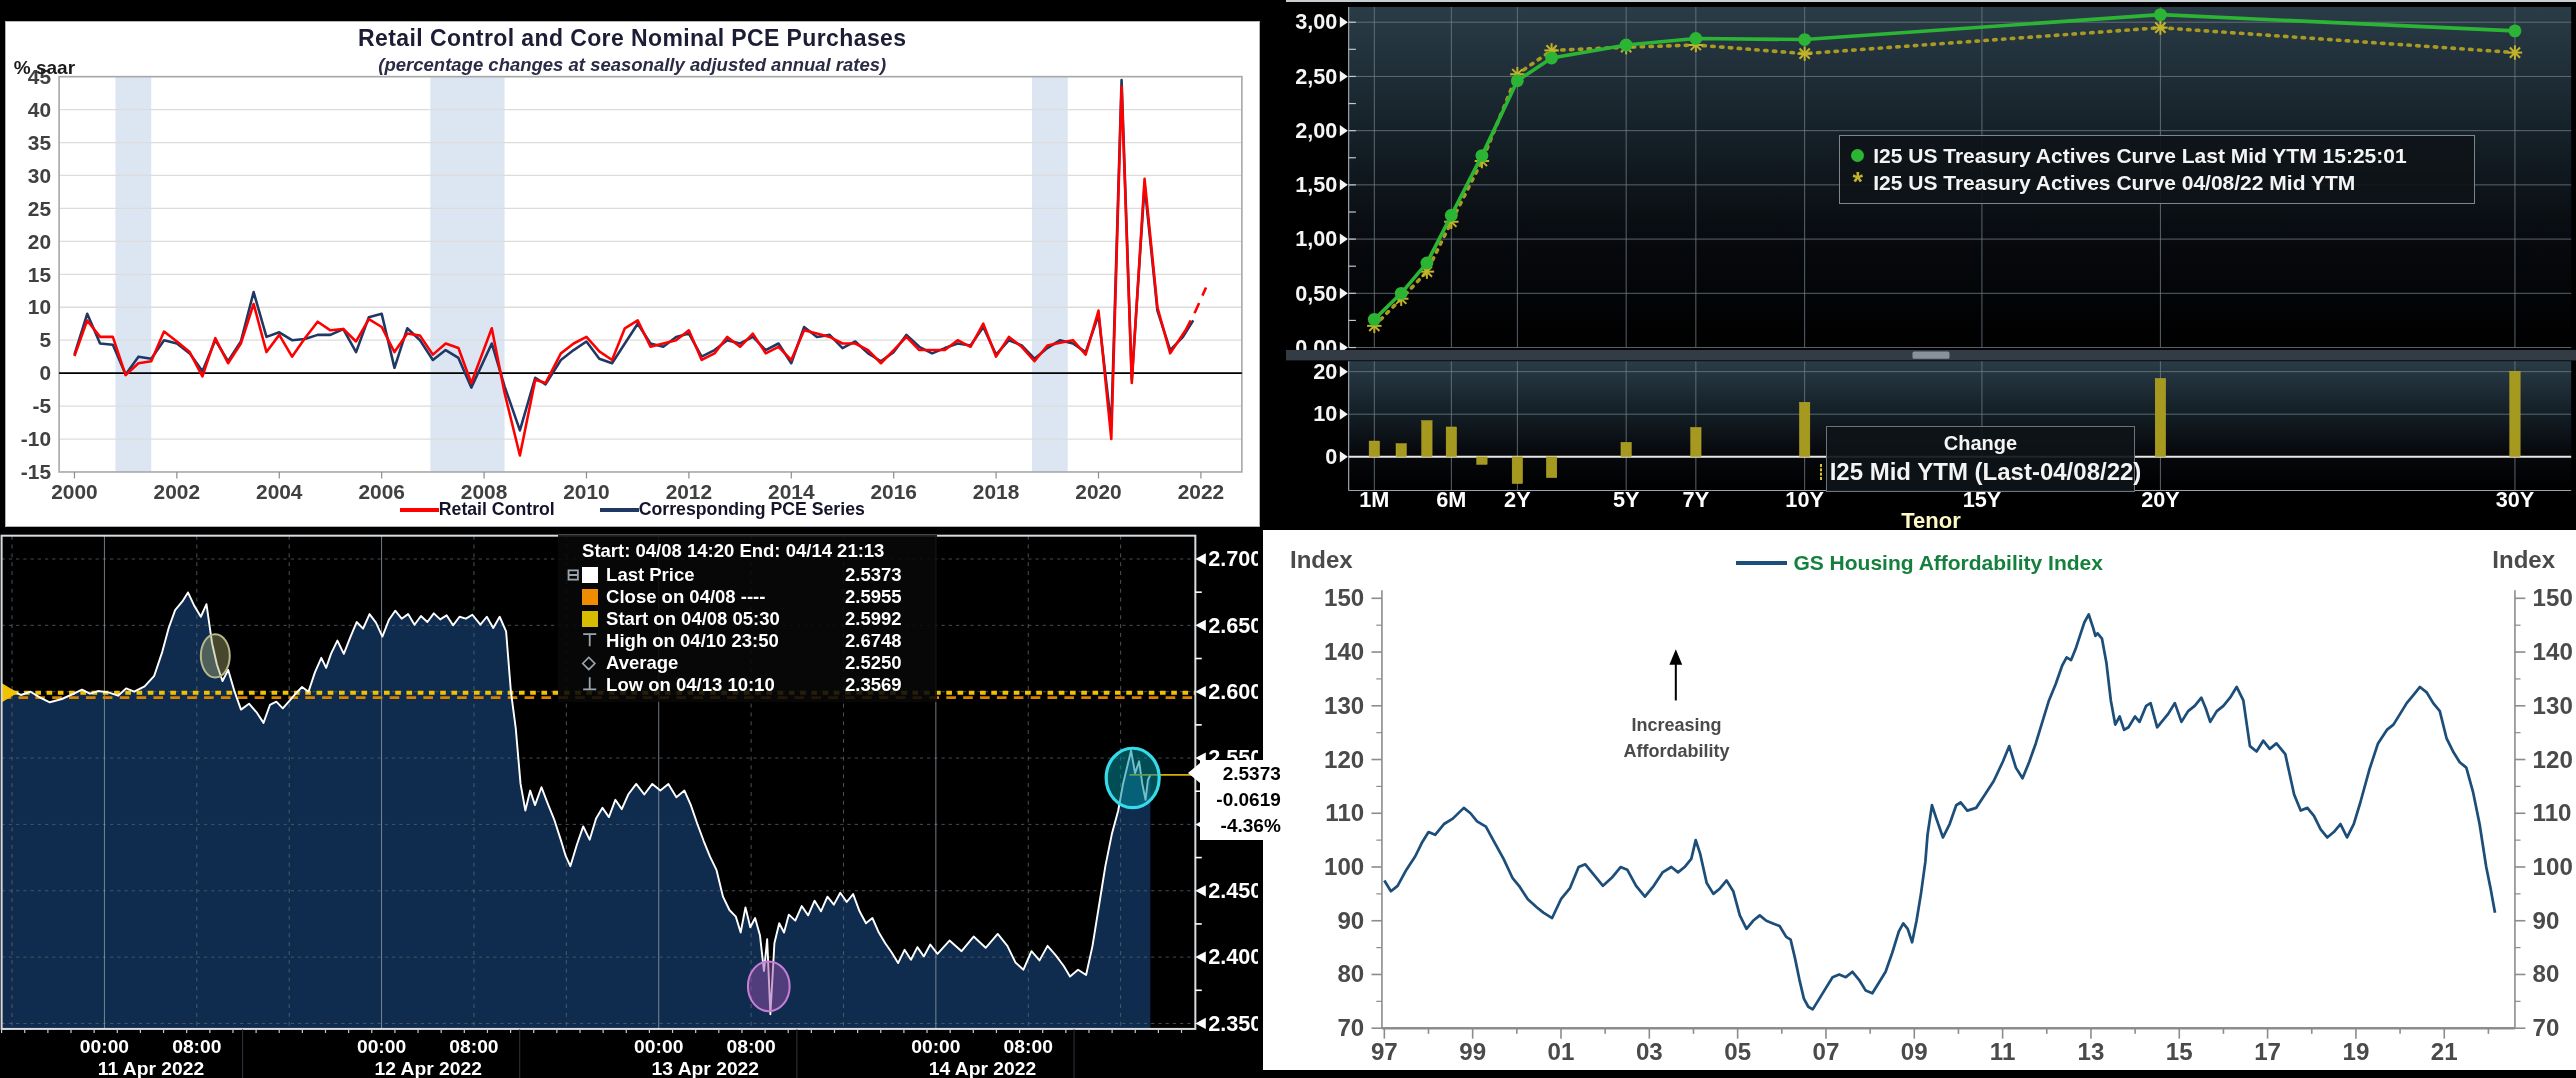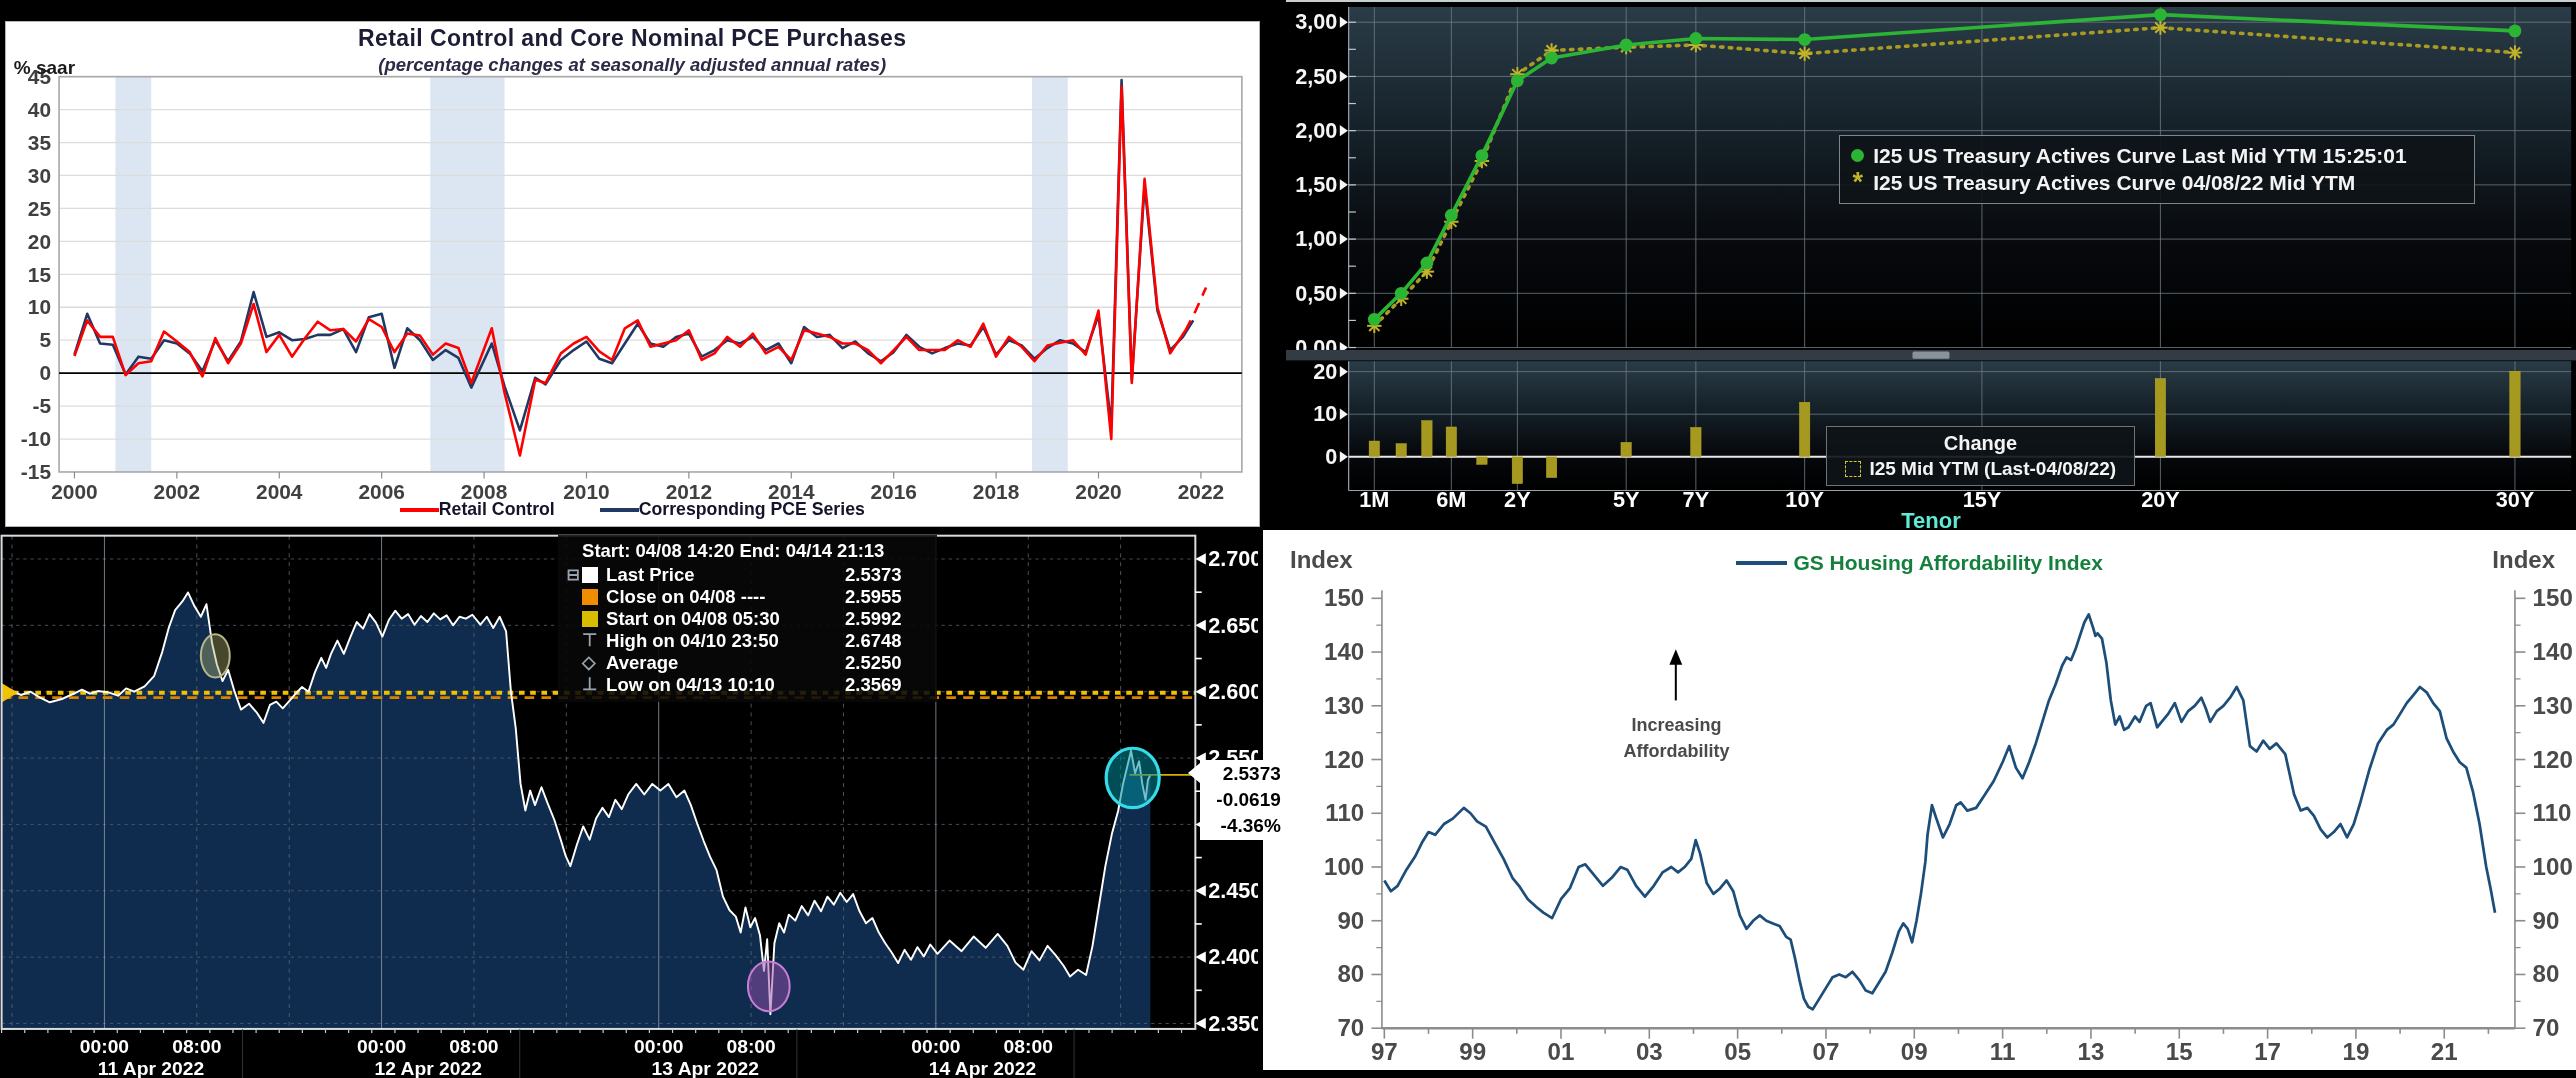--- a/index.html
+++ b/index.html
@@ -21,22 +21,22 @@
   #tr{left:1286px;top:0;width:1290px;height:530px;background:#000;border-top:2.4px solid #c9ced2;box-sizing:border-box;}
   .tr-legend1{position:absolute;left:553px;top:133px;width:636px;background:rgba(14,20,24,.92);border:0.8px solid #7e868c;padding:6.4px 11.2px;box-sizing:border-box;}
   .tr-legend1 .row{display:flex;align-items:center;gap:9px;height:27px;}
   .tr-legend1 .dot{width:13px;height:13px;border-radius:50%;}
   .tr-legend1 .ast{font-size:27px;font-weight:bold;line-height:13px;width:13px;text-align:center;}
   .tr-legend1 .txt{color:#f4f4f4;font-weight:bold;font-size:21px;white-space:nowrap;}
   .tr-legend2{position:absolute;left:540px;top:376px;width:309px;background:rgba(14,20,24,.92);border:0.8px solid #6d757b;padding:4.8px 8px;box-sizing:border-box;text-align:center;margin-top:48px;}
   .tr-legend2 .t{color:#f4f4f4;font-weight:bold;font-size:20px;}
   .tr-legend2 .row{display:flex;align-items:center;justify-content:center;gap:8px;margin-top:3.2px;}
   .tr-legend2 .dashbox{width:14.5px;height:14.5px;border:1.6px dashed #d6c32e;display:inline-block;}
-  .tr-legend2 .txt{color:#f4f4f4;font-weight:bold;font-size:19px;white-space:nowrap;}
-  .tr-xlabel{position:absolute;left:0;right:0;top:506px;text-align:center;color:#5eead4;font-weight:bold;font-size:22px;}
+  .tr-legend2 .txt{color:#f4f4f4;font-weight:bold;font-size:24px;white-space:nowrap;}
+  .tr-xlabel{position:absolute;left:0;right:0;top:506px;text-align:center;color:#fef9c3;font-weight:bold;font-size:22px;}
 
   
   #bl{left:0;top:529px;width:1286px;height:550px;background:transparent;z-index:5;}
   .bl-tooltip{position:absolute;left:558px;top:6.4px;width:379px;background:rgba(8,8,8,.88);padding:3.2px 8px 6.4px 6.4px;box-sizing:border-box;}
   .bl-tooltip .hdr{color:#fff;font-weight:bold;font-size:18.5px;padding:1.6px 0 1.6px 17.7px;white-space:nowrap;}
   .bl-tooltip .row{display:flex;align-items:center;height:22px;}
   .bl-tooltip .tree{width:17.7px;color:#9aa4ae;font-size:16px;font-weight:bold;text-align:center;}
   .bl-tooltip .ic{width:24px;display:flex;align-items:center;}
   .bl-tooltip .sq{width:16px;height:16px;display:inline-block;}
   .bl-tooltip .gl{color:#9aa4ae;font-size:17.7px;font-weight:bold;}

